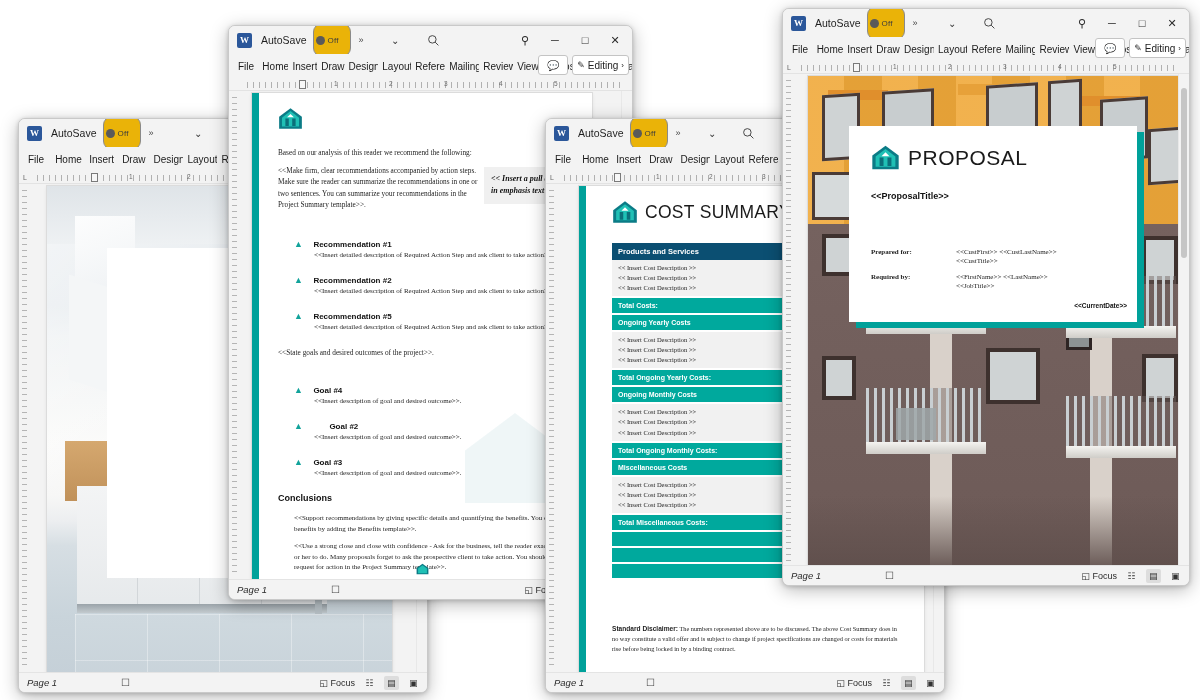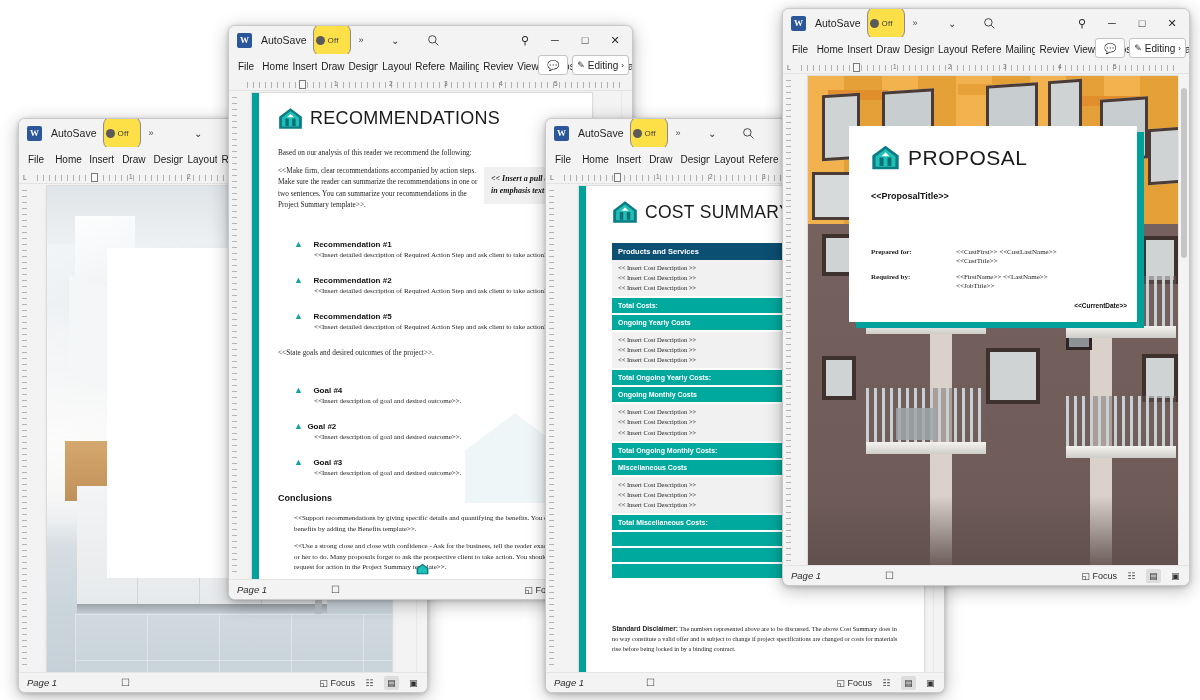--- a/index.html
+++ b/index.html
@@ -32,21 +32,21 @@
     width:15px; height:15px; border-radius:2px;
     background:#2b579a; color:#fff;
     font-size:9px; font-weight:bold;
     display:flex; align-items:center; justify-content:center;
     flex:0 0 auto; margin-right:9px;
     font-family:"Liberation Serif", serif;
   }
   .autosave-label { font-size:10.5px; color:#1f1f1f; margin-right:6px; white-space:nowrap;}
   .toggle {
     width:38px; height:15px; border-radius:9px;
-    border:1px solid #8a8a8a; background:#fde047;
+    border:1px solid #8a8a8a; background:#eab308;
     display:flex; align-items:center; padding:16px 2px;
     flex:0 0 auto;
   }
   .toggle .knob { width:9px;height:9px;border-radius:50%;background:#5a5a5a; }
   .toggle .offtxt { font-size:8px; color:#3c3c3c; margin-left:3px; letter-spacing:.2px;}
   .chev-small { font-size:9px; color:#444; margin-left:8px; }
   .tb-chev { position:absolute; font-size:10px; color:#333; }
   .tb-search { position:absolute; color:#444; }
   .tb-right { position:absolute; right:2px; top:0; height:28px; display:flex; align-items:center; }
   .tb-btn {
@@ -373,21 +373,20 @@
         <div style="position:absolute;left:26px;top:14px;display:flex;align-items:center;gap:7px;">
           <span class="logo">
             <svg width="25" height="23" viewBox="0 0 44 40">
               <polygon points="22,2 42,17 42,38 2,38 2,17" fill="#0b7b86"></polygon>
               <polygon points="22,7 37,18.5 37,34 7,34 7,18.5" fill="#1fc0b5"></polygon>
               <polygon points="13,20 19,20 19,33 13,33" fill="#0b6f7a"></polygon>
               <polygon points="25,20 31,20 31,33 25,33" fill="#0b6f7a"></polygon>
               <polygon points="22,12 28,18 16,18" fill="#ffffff"></polygon>
             </svg>
           </span>
-          <span class="doc-h1" style="font-size:18px;">RECOMMENDATIONS</span>
         </div>
 
         <div class="serif" style="position:absolute;left:26px;top:55px;width:290px;font-size:7.3px;line-height:1.5;">Based on our analysis of this reader we recommend the following:</div>
 
         <div class="serif" style="position:absolute;left:26px;top:72px;width:200px;font-size:7.3px;line-height:1.55;">&lt;&lt;Make firm, clear recommendations accompanied by action steps.  Make sure the reader can summarize the recommendations in one or two sentences.  You can summarize your recommendations in the Project Summary template&gt;&gt;.</div>
 
         <div style="position:absolute;left:232px;top:74px;width:125px;background:#f0f0f0;padding:6px 7px;
                     font-family:'Liberation Serif',serif;font-style:italic;font-weight:bold;font-size:8px;line-height:1.55;color:#111;">&lt;&lt; Insert a pull quote that will be in emphasis text &gt;&gt;</div>
 
         <div style="position:absolute;left:42px;top:140px;">
@@ -411,21 +410,21 @@
         <div class="serif" style="position:absolute;left:26px;top:255px;width:300px;font-size:7.3px;">&lt;&lt;State goals and desired outcomes of the project&gt;&gt;.</div>
 
         <div style="position:absolute;left:42px;top:286px;">
           <span style="color:#12a39b;font-size:9px;">▲</span>
           <span style="font-size:8px;font-weight:bold;color:#111;margin-left:6px;">Goal #4</span>
         </div>
         <div class="serif" style="position:absolute;left:62px;top:304px;font-size:7px;">&lt;&lt;Insert description of goal and desired outcome&gt;&gt;.</div>
 
         <div style="position:absolute;left:42px;top:322px;">
           <span style="color:#12a39b;font-size:9px;">▲</span>
-          <span style="font-size:8px;font-weight:bold;color:#111;margin-left:0;">Goal #2</span>
+          <span style="font-size:8px;font-weight:bold;color:#111;margin-left:22px;">Goal #2</span>
         </div>
         <div class="serif" style="position:absolute;left:62px;top:340px;font-size:7px;">&lt;&lt;Insert description of goal and desired outcome&gt;&gt;.</div>
 
         <div style="position:absolute;left:42px;top:358px;">
           <span style="color:#12a39b;font-size:9px;">▲</span>
           <span style="font-size:8px;font-weight:bold;color:#111;margin-left:6px;">Goal #3</span>
         </div>
         <div class="serif" style="position:absolute;left:62px;top:376px;font-size:7px;">&lt;&lt;Insert description of goal and desired outcome&gt;&gt;.</div>
 
         <div style="position:absolute;left:26px;top:400px;font-size:9px;font-weight:bold;color:#111;">Conclusions</div>

